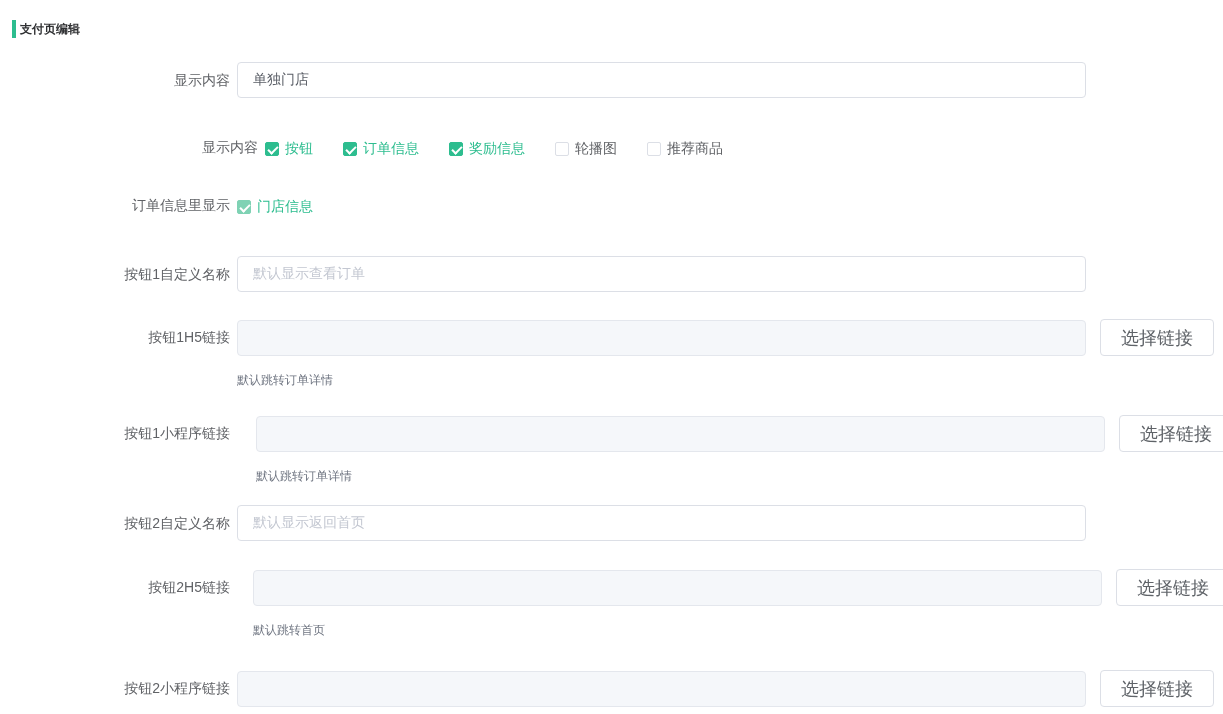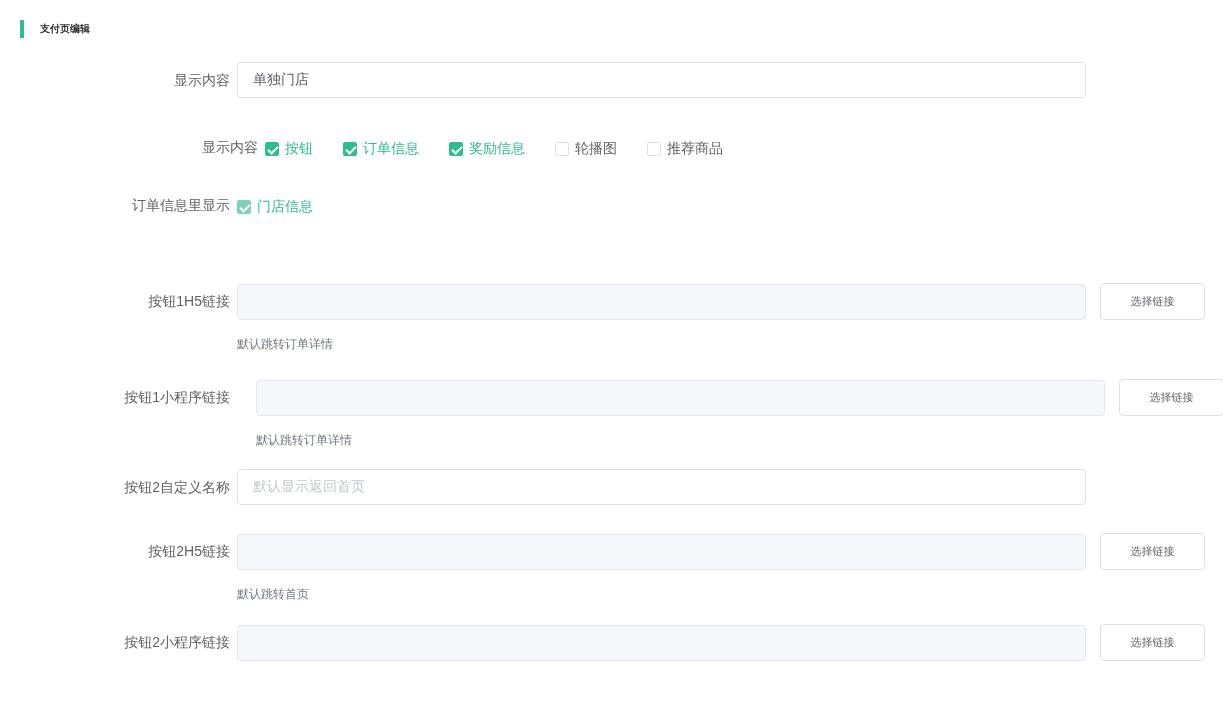--- a/index.html
+++ b/index.html
@@ -18,24 +18,24 @@
     width: 1223px; height: 714px;
     background: #ffffff;
     font-family: "Liberation Sans", "DejaVu Sans", sans-serif;
     font-size: 14px;
     color: var(--label-color);
     overflow: hidden;
   }
   .page { position: relative; width: 1223px; height: 714px; }
 
   .section-title {
-    margin: 20px 0 0 20px;
-    padding-left: 16px;
+    margin: 20px 0 0 12px;
+    padding-left: 4px;
     border-left: 4px solid var(--accent);
-    font-size: 10px;
+    font-size: 12px;
     font-weight: bold;
     color: var(--title-color);
     line-height: 18px;
   }
 
   .form { margin-top: 24px; }
 
   .row { display: flex; align-items: flex-start; }
   .row .label {
     flex: 0 0 230px;
@@ -62,26 +62,26 @@
   }
   .text-input::placeholder { color: var(--placeholder); opacity: 1; }
   .text-input:disabled {
     background: var(--disabled-bg);
     border-color: var(--disabled-border);
     cursor: not-allowed;
   }
 
   .link-btn {
     margin-left: 14px;
-    width: 105px; height: 37px;
+    width: 114px; height: 37px;
     background: #fff;
     border: 1px solid var(--border-color);
     border-radius: 4px;
     color: #5f6368;
-    font-size: 11px;
+    font-size: 18px;
     cursor: pointer;
     font-family: "Liberation Sans", "DejaVu Sans", sans-serif;
   }
 
   .helper {
     margin-top: 14px;
     font-size: 12px;
     color: var(--helper-color);
     line-height: 20px;
   }
@@ -112,21 +112,21 @@
   .checkbox-item.checked .cb-label { color: var(--accent); }
   .checkbox-item.disabled .cb-box { background: var(--accent-disabled); border-color: var(--accent-disabled); cursor: not-allowed; }
 
   
   .mb-40 { margin-bottom: 40px; }
   .mb-38 { margin-bottom: 38px; margin-left: 28px; }
   .mb-27 { margin-bottom: 27px; }
   .mb-25 { margin-bottom: 25px; }
   .mb-19 { margin-bottom: 19px; gap: 19px; }
   .mb-28 { margin-bottom: 28px; }
-  .mb-36 { margin-bottom: 20px; }
+  .mb-36 { margin-bottom: 30px; gap: 16px; }
 </style>
 </head>
 <body>
 
 <div class="page">
 
   <div class="section-title">支付页编辑</div>
 
   <div class="form">
 
@@ -165,20 +165,22 @@
       <div class="label">订单信息里显示</div>
       <div class="cb-group">
         <span class="checkbox-item checked disabled">
           <span class="cb-box"></span>
           <span class="cb-label">门店信息</span>
         </span>
       </div>
     </div>
 
     <div class="row mb-27">
+      <div class="label">按钮1自定义名称</div>
+      <input class="text-input" type="text" placeholder="默认显示查看订单" style="">
     </div>
 
     <div class="row mb-25">
       <div class="label">按钮1H5链接</div>
       <div class="field-col">
         <div style="display:flex; align-items:center;">
           <input class="text-input" type="text" disabled="" value="" style="">
           <button class="link-btn">选择链接</button>
         </div>
         <div class="helper">默认跳转订单详情</div>

